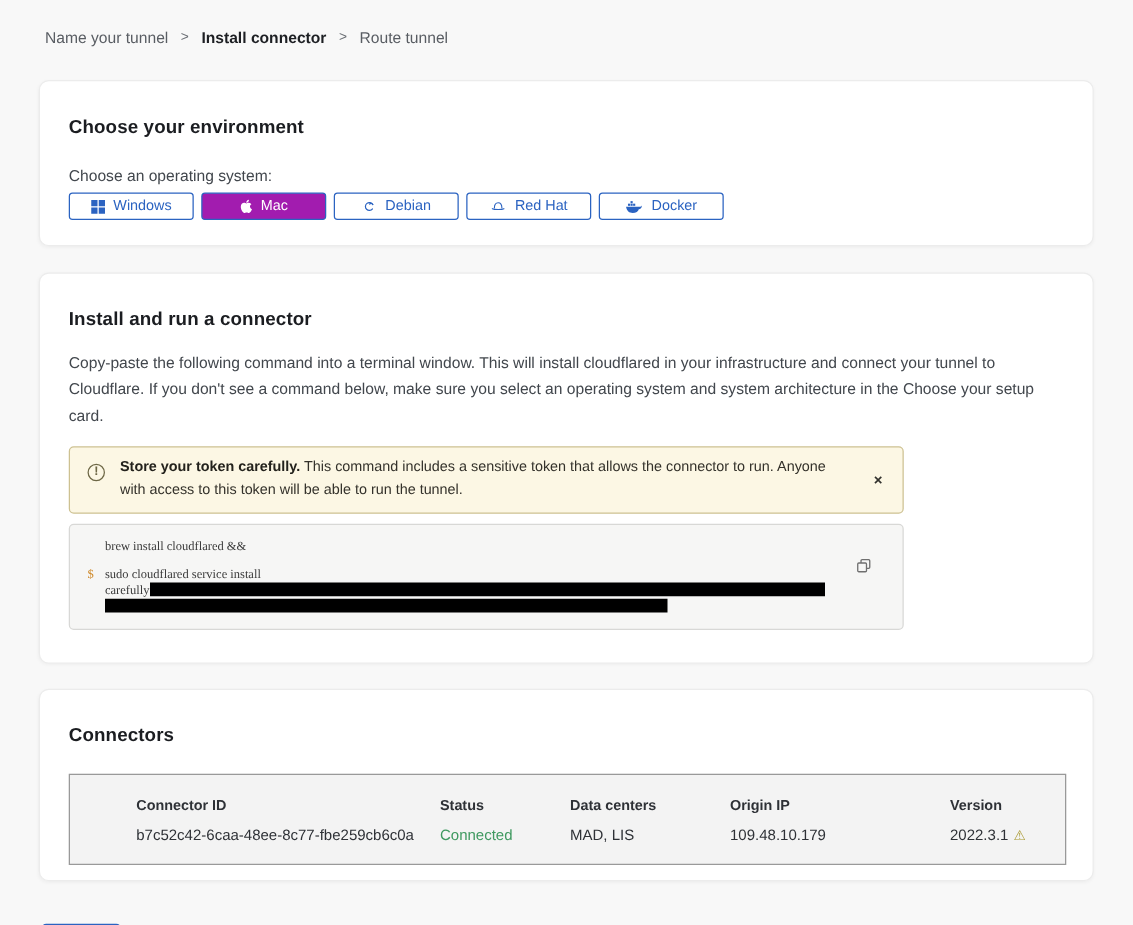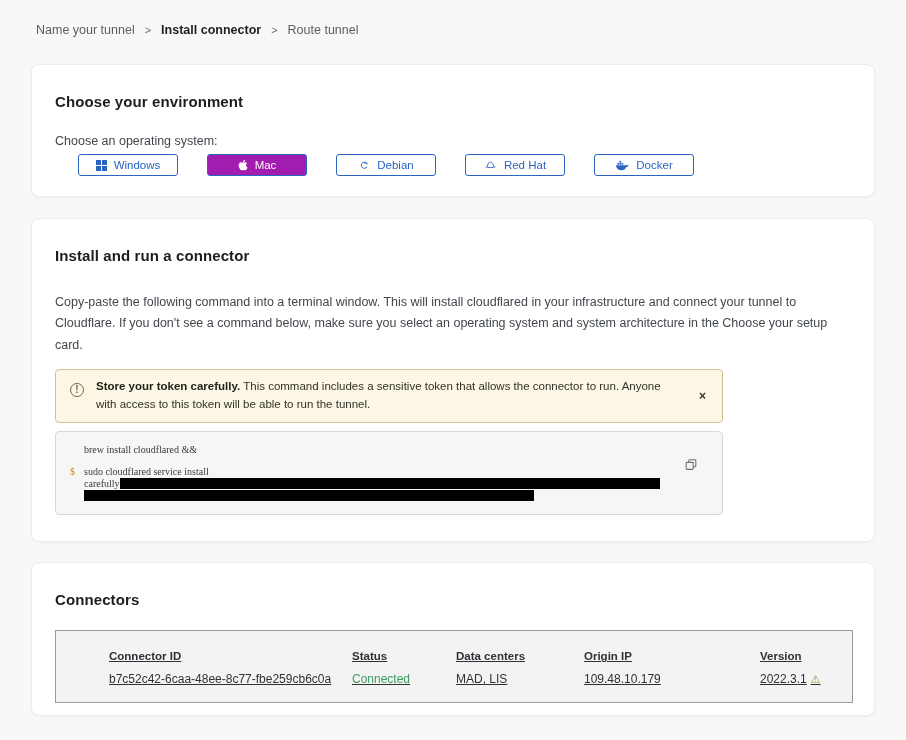--- a/index.html
+++ b/index.html
@@ -50,30 +50,29 @@
   .os-btn {
     width: 100px; height: 22px;
     display: inline-flex; align-items: center; justify-content: center; gap: 7px;
     background: #ffffff;
     border: 1px solid #2b63c1;
     border-radius: 3px;
     color: #2b63c1;
     font-size: 11.5px;
     font-family: inherit;
     cursor: pointer;
-    margin-left: 23px;
   }
   .os-btn.selected { background: #a21caf; color: #ffffff; justify-content: center; }
   .os-btn svg { display: block; }
   .win-icon { display: inline-grid; grid-template-columns: 5px 5px; gap: 1px; }
   .win-icon i { display: block; width: 5px; height: 5px; background: currentColor; }
 
   
   .desc {
-    margin-top: 28px;
+    margin-top: 16px;
     font-size: 12.5px;
     line-height: 1.7;
     color: #42474d;
     max-width: 796px;
   }
 
   .warning-banner {
     margin-top: 13px;
     width: 668px;
     background: #fcf7e4;
@@ -140,21 +139,21 @@
   }
 
   
   .conn-table {
     margin-top: 22px;
     width: 798px;
     background: #f3f3f3;
     border: 1px solid #999999;
     padding: 19px 0 16px 53px;
   }
-  .t-row { display: flex; align-items: baseline; text-decoration: underline; }
+  .t-row { display: flex; align-items: baseline; }
   .t-head { font-size: 11.5px; font-weight: bold; color: #2e3136; margin-bottom: 10px; }
   .t-body { font-size: 12px; color: #2e3136; }
   .col-id { width: 243px; }
   .col-status { width: 104px; }
   .col-dc { width: 128px; }
   .col-ip { width: 176px; }
   .col-ver { flex: 1; }
   .status-connected { color: #3f9960; }
   .tri { color: #a8982f; font-size: 11px; margin-left: 4px; font-family: "DejaVu Sans", sans-serif; }
 

